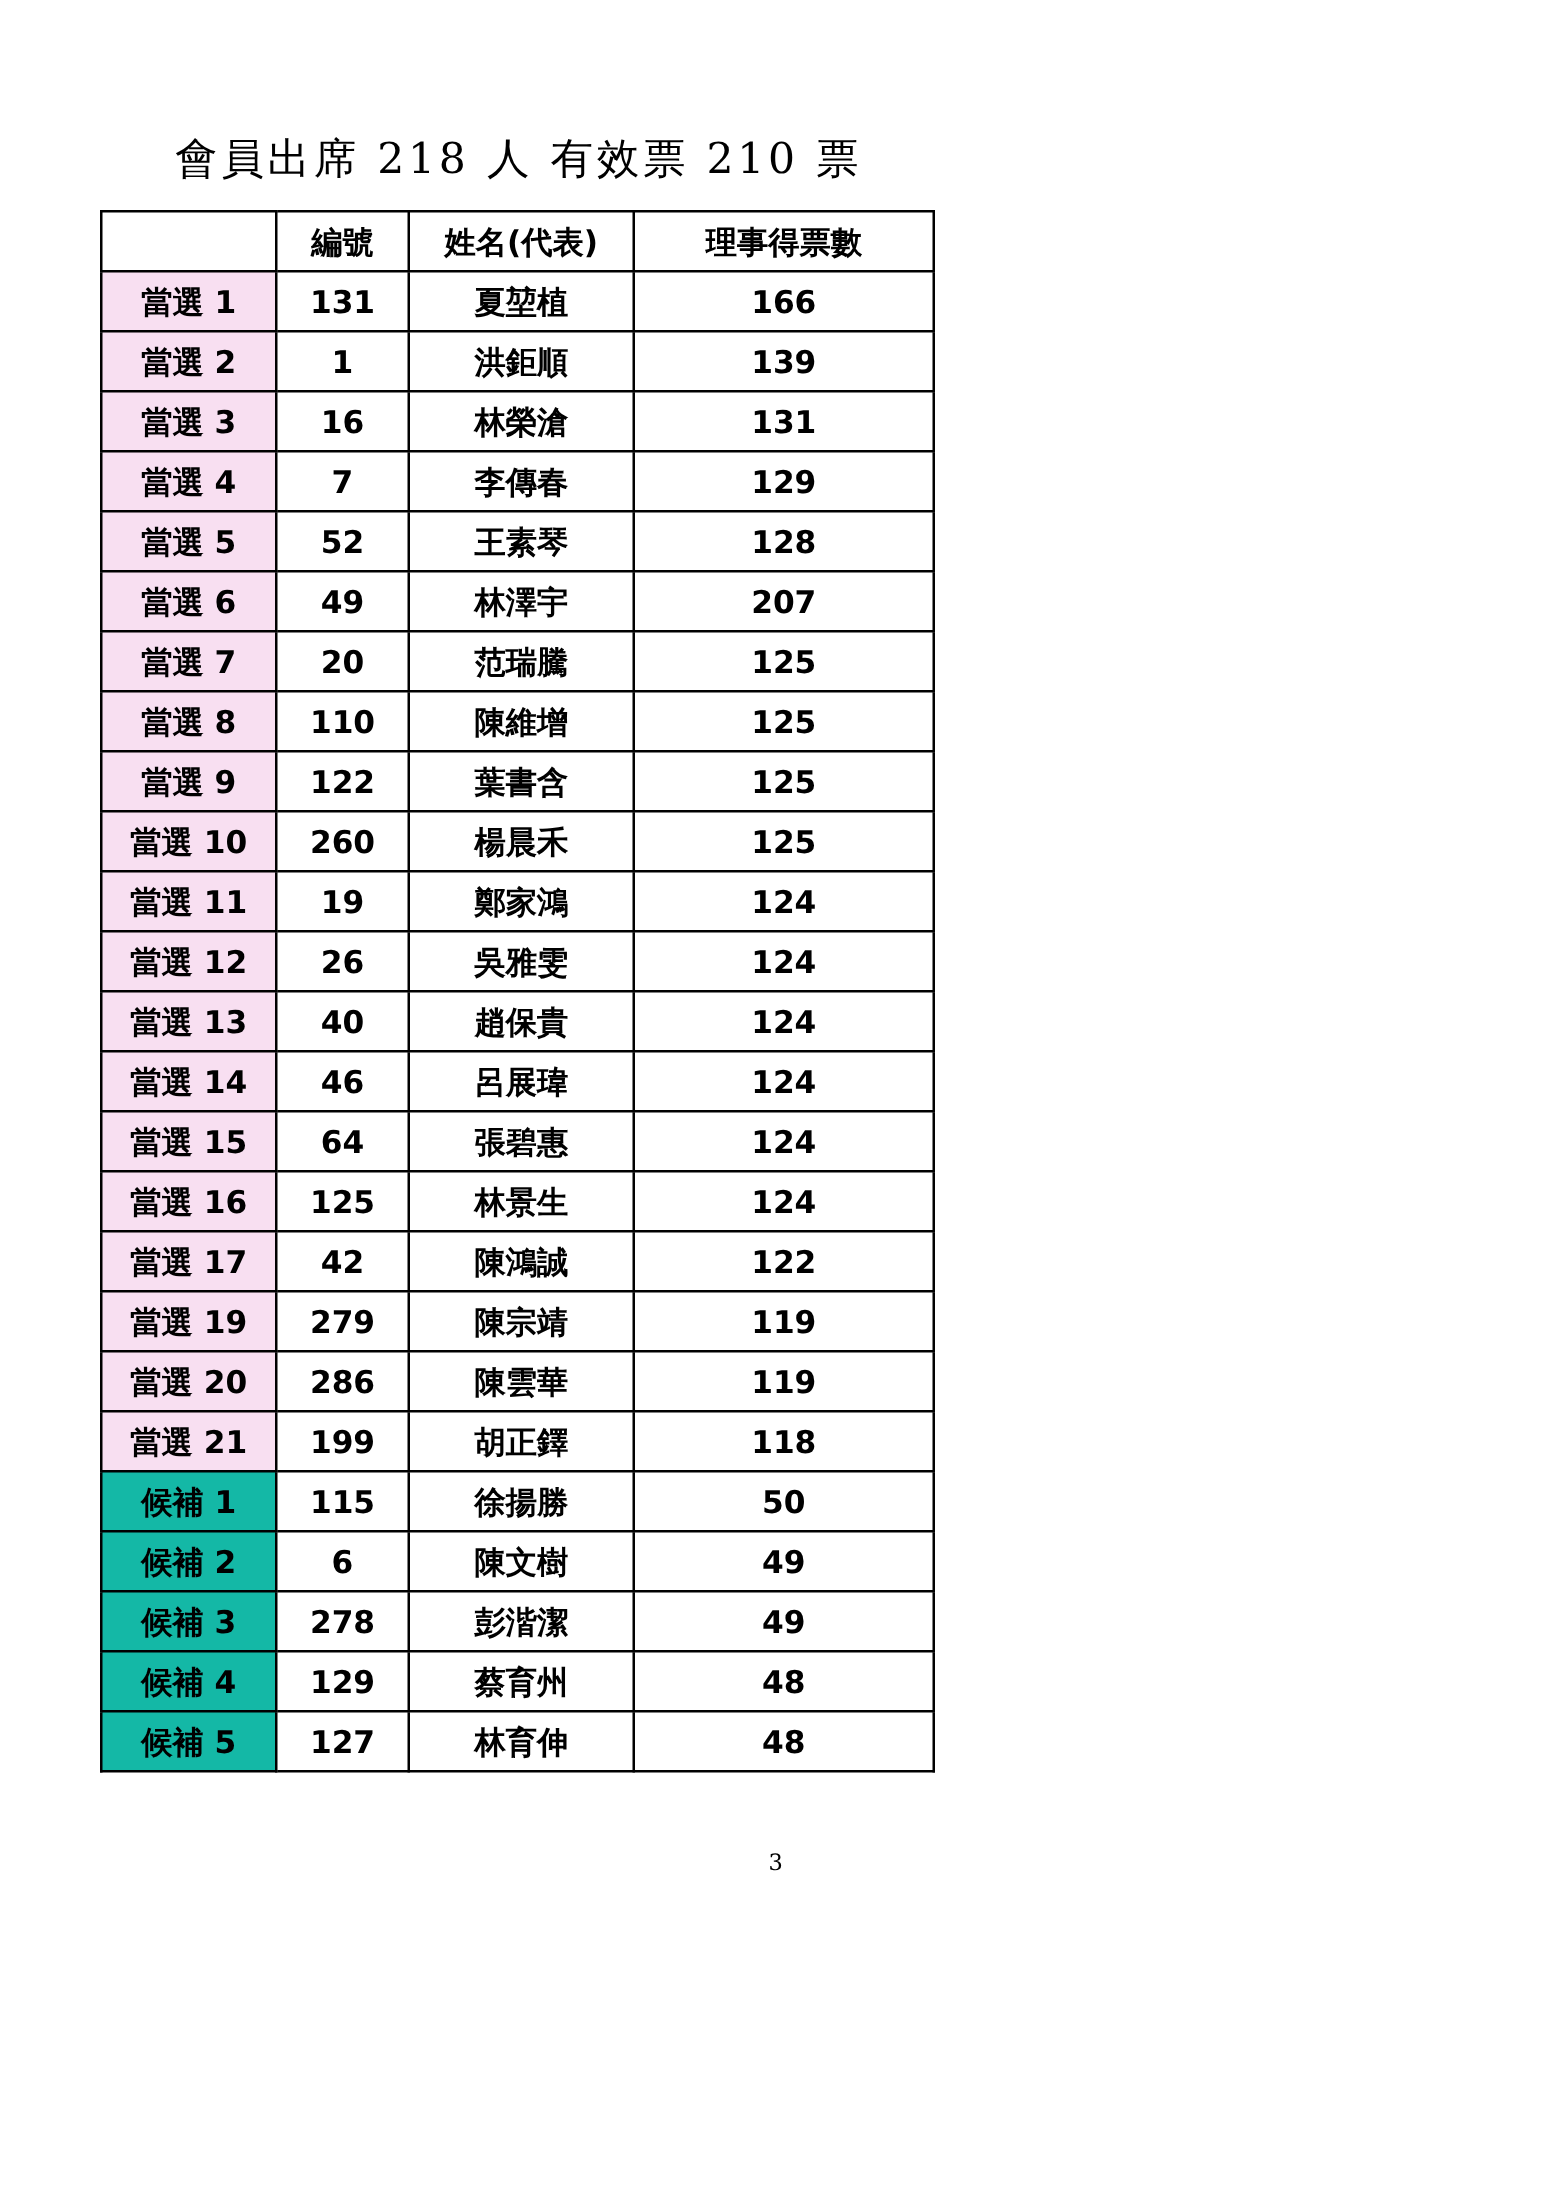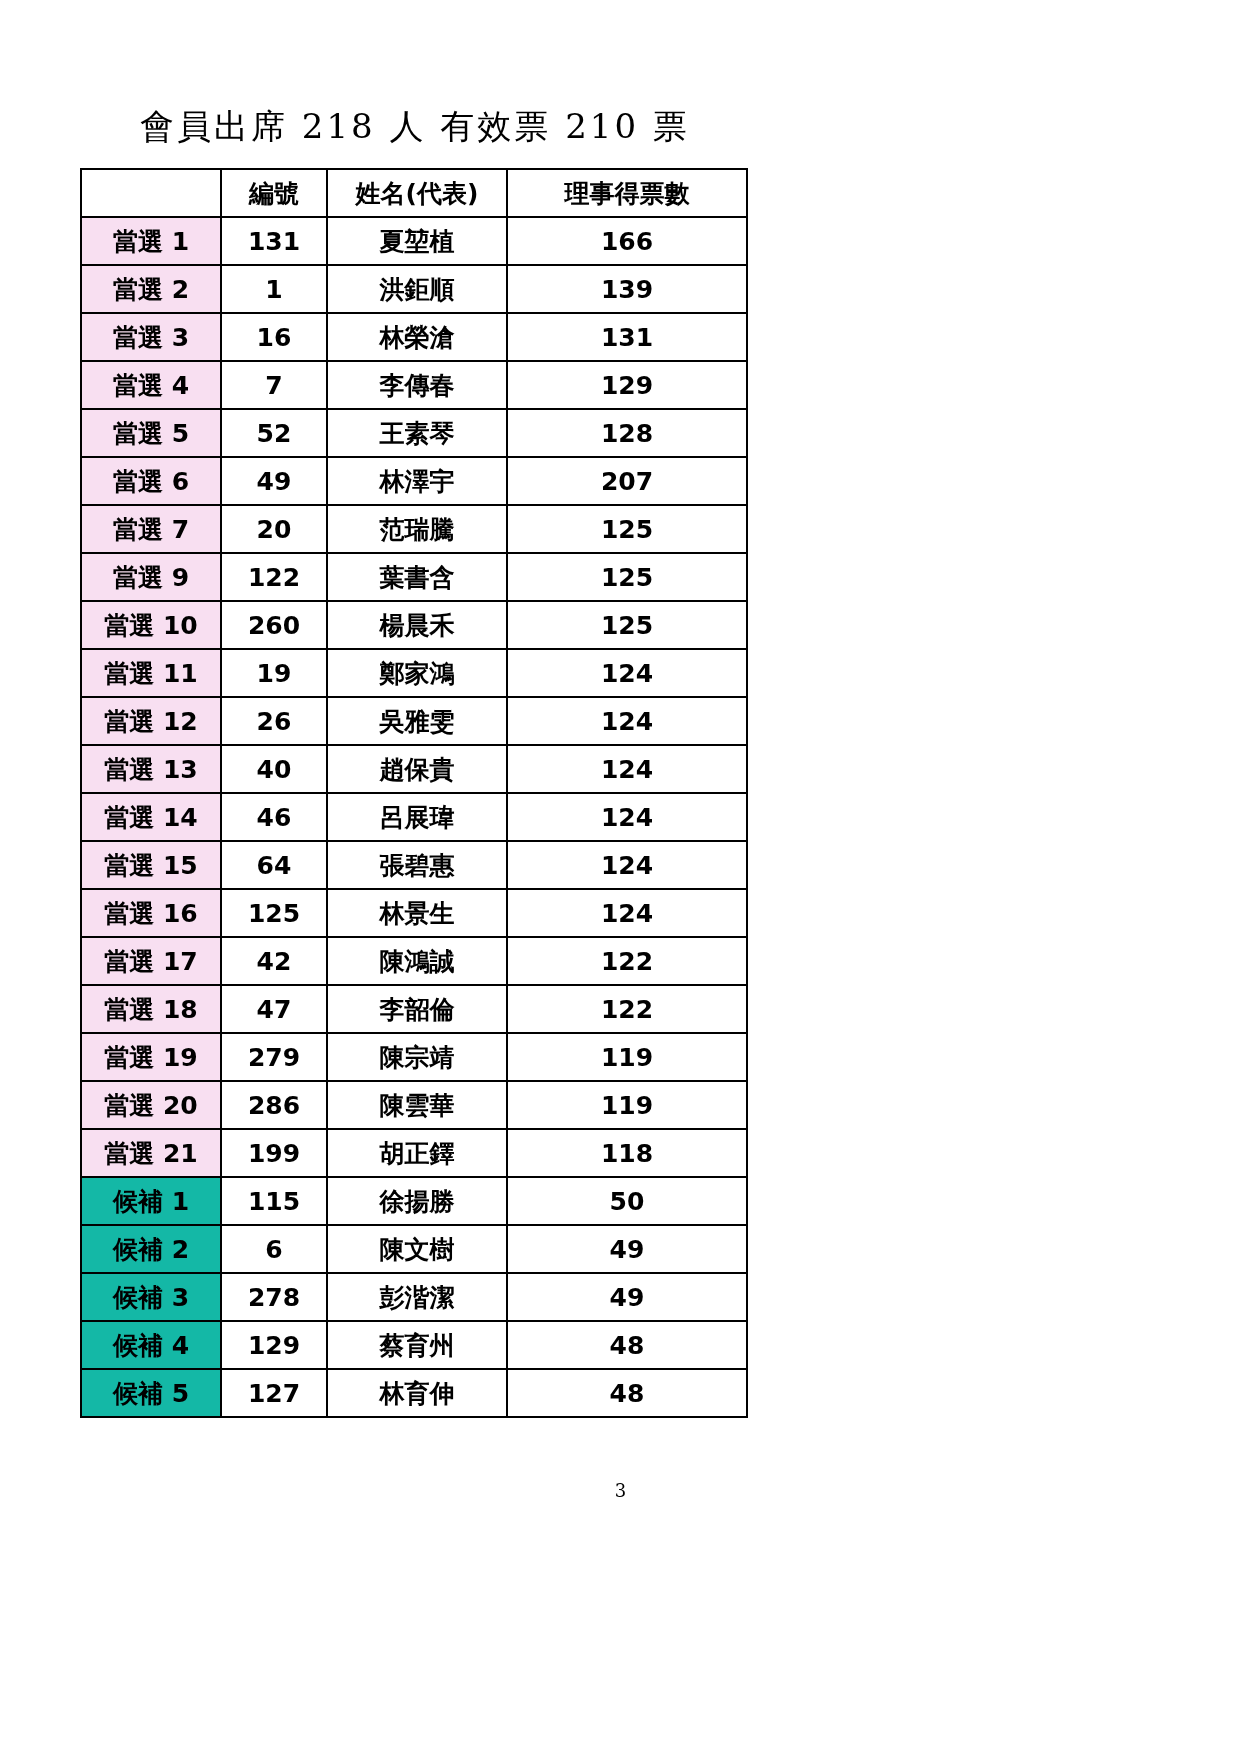--- a/index.html
+++ b/index.html
@@ -137,20 +137,26 @@
           <td class="col-name cell-name">林澤宇</td>
           <td class="col-votes cell-votes">207</td>
         </tr>
         <tr>
           <td class="col-rank rank-elected">當選 7</td>
           <td class="col-id cell-num">20</td>
           <td class="col-name cell-name">范瑞騰</td>
           <td class="col-votes cell-votes">125</td>
         </tr>
         <tr>
+          <td class="col-rank rank-elected">當選 8</td>
+          <td class="col-id cell-num">110</td>
+          <td class="col-name cell-name">陳維增</td>
+          <td class="col-votes cell-votes">125</td>
+        </tr>
+        <tr>
           <td class="col-rank rank-elected">當選 9</td>
           <td class="col-id cell-num">122</td>
           <td class="col-name cell-name">葉書含</td>
           <td class="col-votes cell-votes">125</td>
         </tr>
         <tr>
           <td class="col-rank rank-elected">當選 10</td>
           <td class="col-id cell-num">260</td>
           <td class="col-name cell-name">楊晨禾</td>
           <td class="col-votes cell-votes">125</td>
@@ -191,26 +197,20 @@
           <td class="col-name cell-name">林景生</td>
           <td class="col-votes cell-votes">124</td>
         </tr>
         <tr>
           <td class="col-rank rank-elected">當選 17</td>
           <td class="col-id cell-num">42</td>
           <td class="col-name cell-name">陳鴻誠</td>
           <td class="col-votes cell-votes">122</td>
         </tr>
         <tr>
-          <td class="col-rank rank-elected">當選 18</td>
-          <td class="col-id cell-num">47</td>
-          <td class="col-name cell-name">李韶倫</td>
-          <td class="col-votes cell-votes">122</td>
-        </tr>
-        <tr>
           <td class="col-rank rank-elected">當選 19</td>
           <td class="col-id cell-num">279</td>
           <td class="col-name cell-name">陳宗靖</td>
           <td class="col-votes cell-votes">119</td>
         </tr>
         <tr>
           <td class="col-rank rank-elected">當選 20</td>
           <td class="col-id cell-num">286</td>
           <td class="col-name cell-name">陳雲華</td>
           <td class="col-votes cell-votes">119</td>

